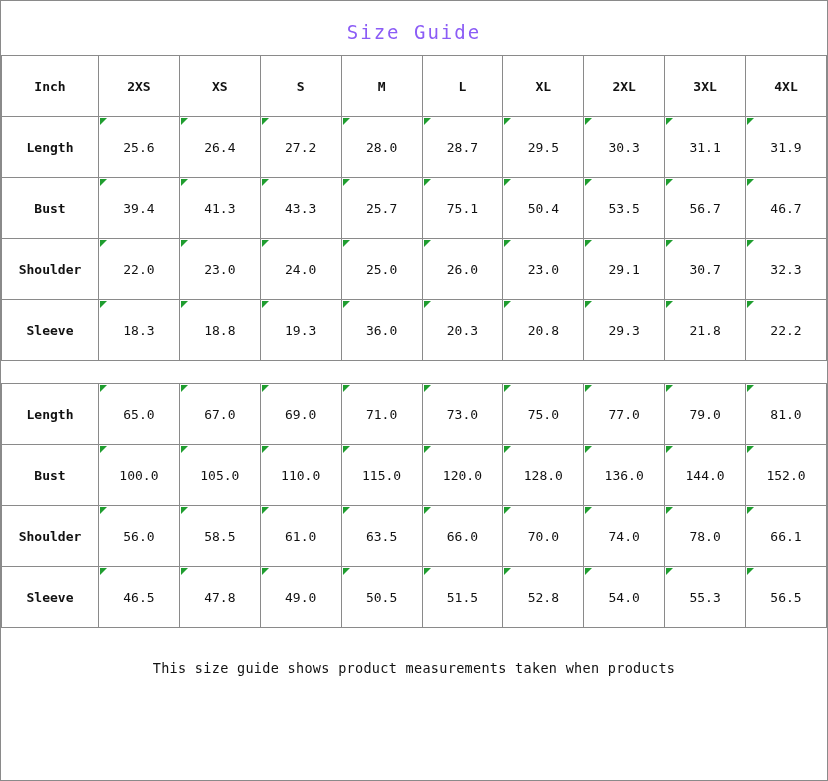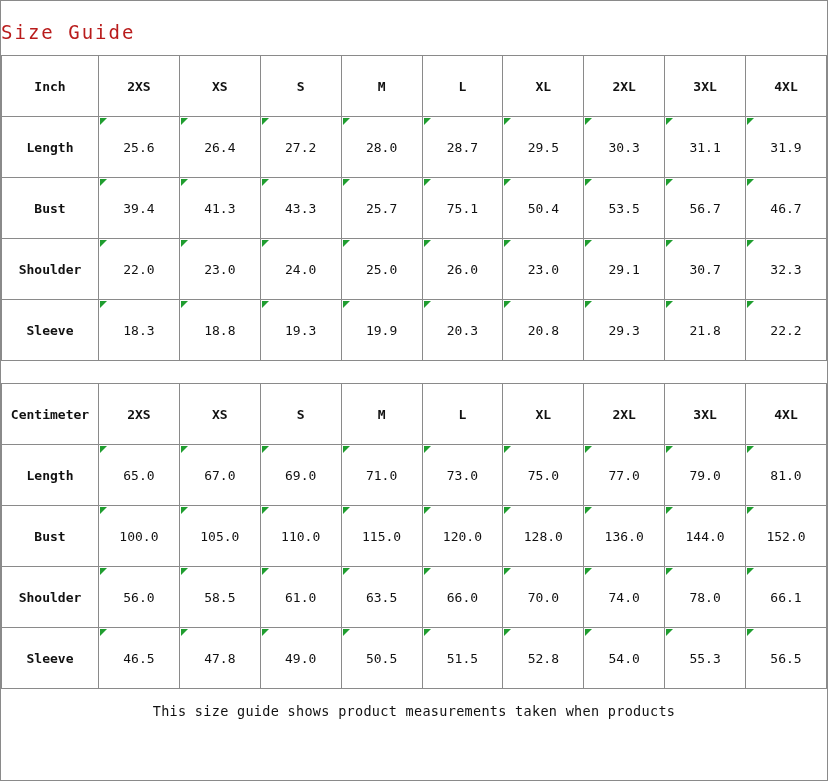--- a/index.html
+++ b/index.html
@@ -16,24 +16,24 @@
   }
   .page {
     position: relative;
     width: 828px;
     height: 781px;
     box-sizing: border-box;
     border: 1px solid #8a8a8a;
     background: #ffffff;
   }
   .title {
-    text-align: left;
+    text-align: center;
     font-size: 19px;
     letter-spacing: 2px;
-    color: #b91c1c;
+    color: #8b5cf6;
     padding-top: 20px;
     padding-bottom: 12px;
     font-weight: 400;
   }
   table.size-table {
     border-collapse: collapse;
     width: 826px;
     table-layout: fixed;
   }
   table.size-table td, table.size-table th {
@@ -71,20 +71,21 @@
   }
   .footer {
     text-align: center;
     font-size: 13.5px;
     line-height: 1.55;
     color: #111;
     padding-top: 12px;
   }
   .footer div {
     letter-spacing: 0.3px;
+    margin-top: 18px;
   }
 </style>
 </head>
 <body>
 
 <div class="page">
 
   <div class="title">Size Guide</div>
 
   <table class="size-table" id="table-0">
@@ -135,46 +136,34 @@
           <td class="val mark">23.0</td>
           <td class="val mark">29.1</td>
           <td class="val mark">30.7</td>
           <td class="val mark">32.3</td>
         </tr>
         <tr>
           <th class="col-head">Sleeve</th>
           <td class="val mark">18.3</td>
           <td class="val mark">18.8</td>
           <td class="val mark">19.3</td>
-          <td class="val mark">19.9</td>
+          <td class="val mark">36.0</td>
           <td class="val mark">20.3</td>
           <td class="val mark">20.8</td>
           <td class="val mark">29.3</td>
           <td class="val mark">21.8</td>
           <td class="val mark">22.2</td>
         </tr>
       </tbody>
   </table>
 
   <div class="spacer"></div>
 
   <table class="size-table" id="table-1">
     <tbody>
-        <tr>
-          <th class="col-head">Centimeter</th>
-          <th>2XS</th>
-          <th>XS</th>
-          <th>S</th>
-          <th>M</th>
-          <th>L</th>
-          <th>XL</th>
-          <th>2XL</th>
-          <th>3XL</th>
-          <th>4XL</th>
-        </tr>
         <tr>
           <th class="col-head">Length</th>
           <td class="val mark">65.0</td>
           <td class="val mark">67.0</td>
           <td class="val mark">69.0</td>
           <td class="val mark">71.0</td>
           <td class="val mark">73.0</td>
           <td class="val mark">75.0</td>
           <td class="val mark">77.0</td>
           <td class="val mark">79.0</td>

